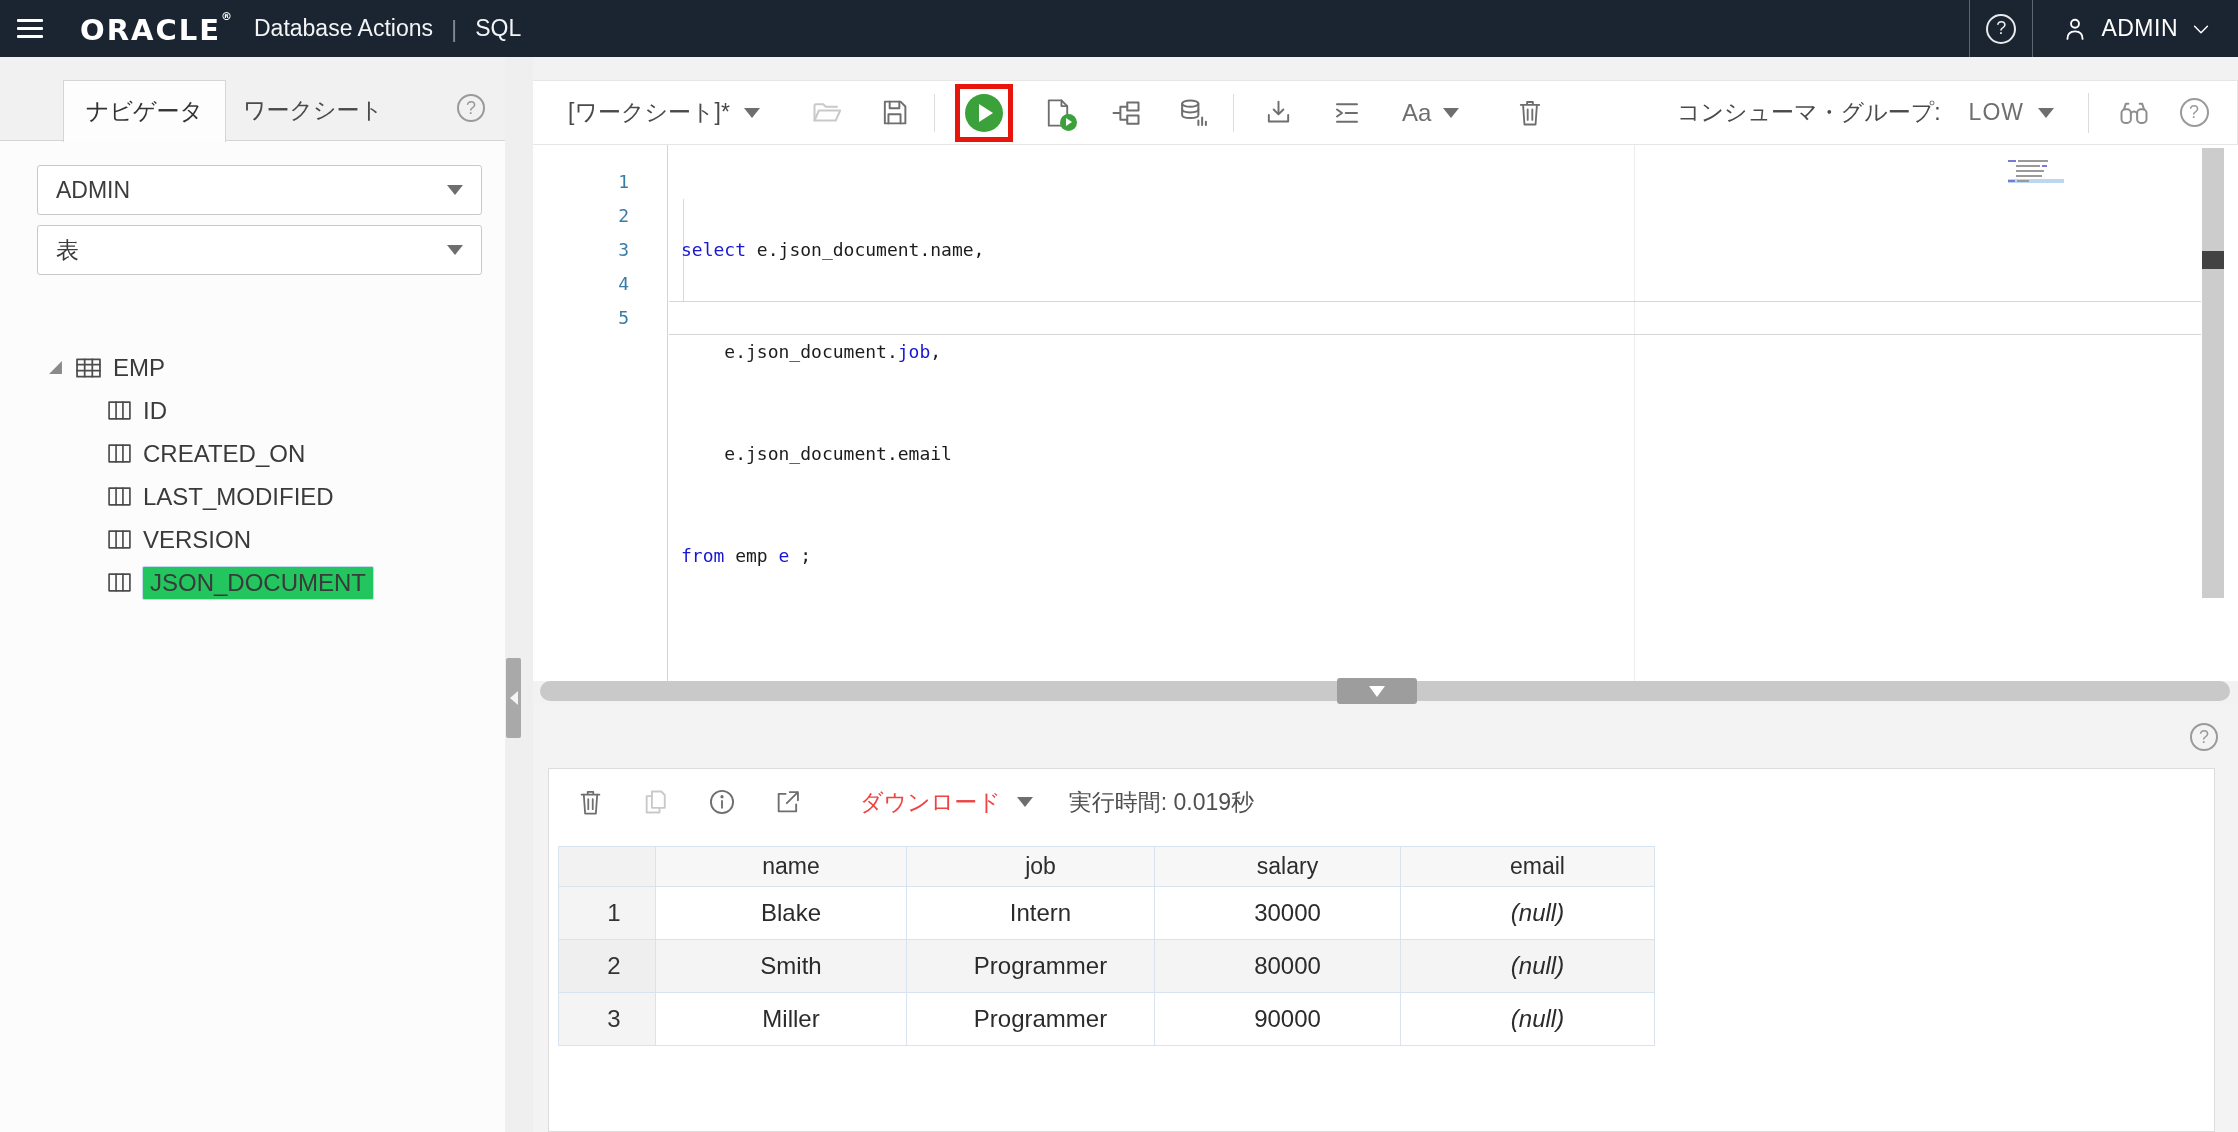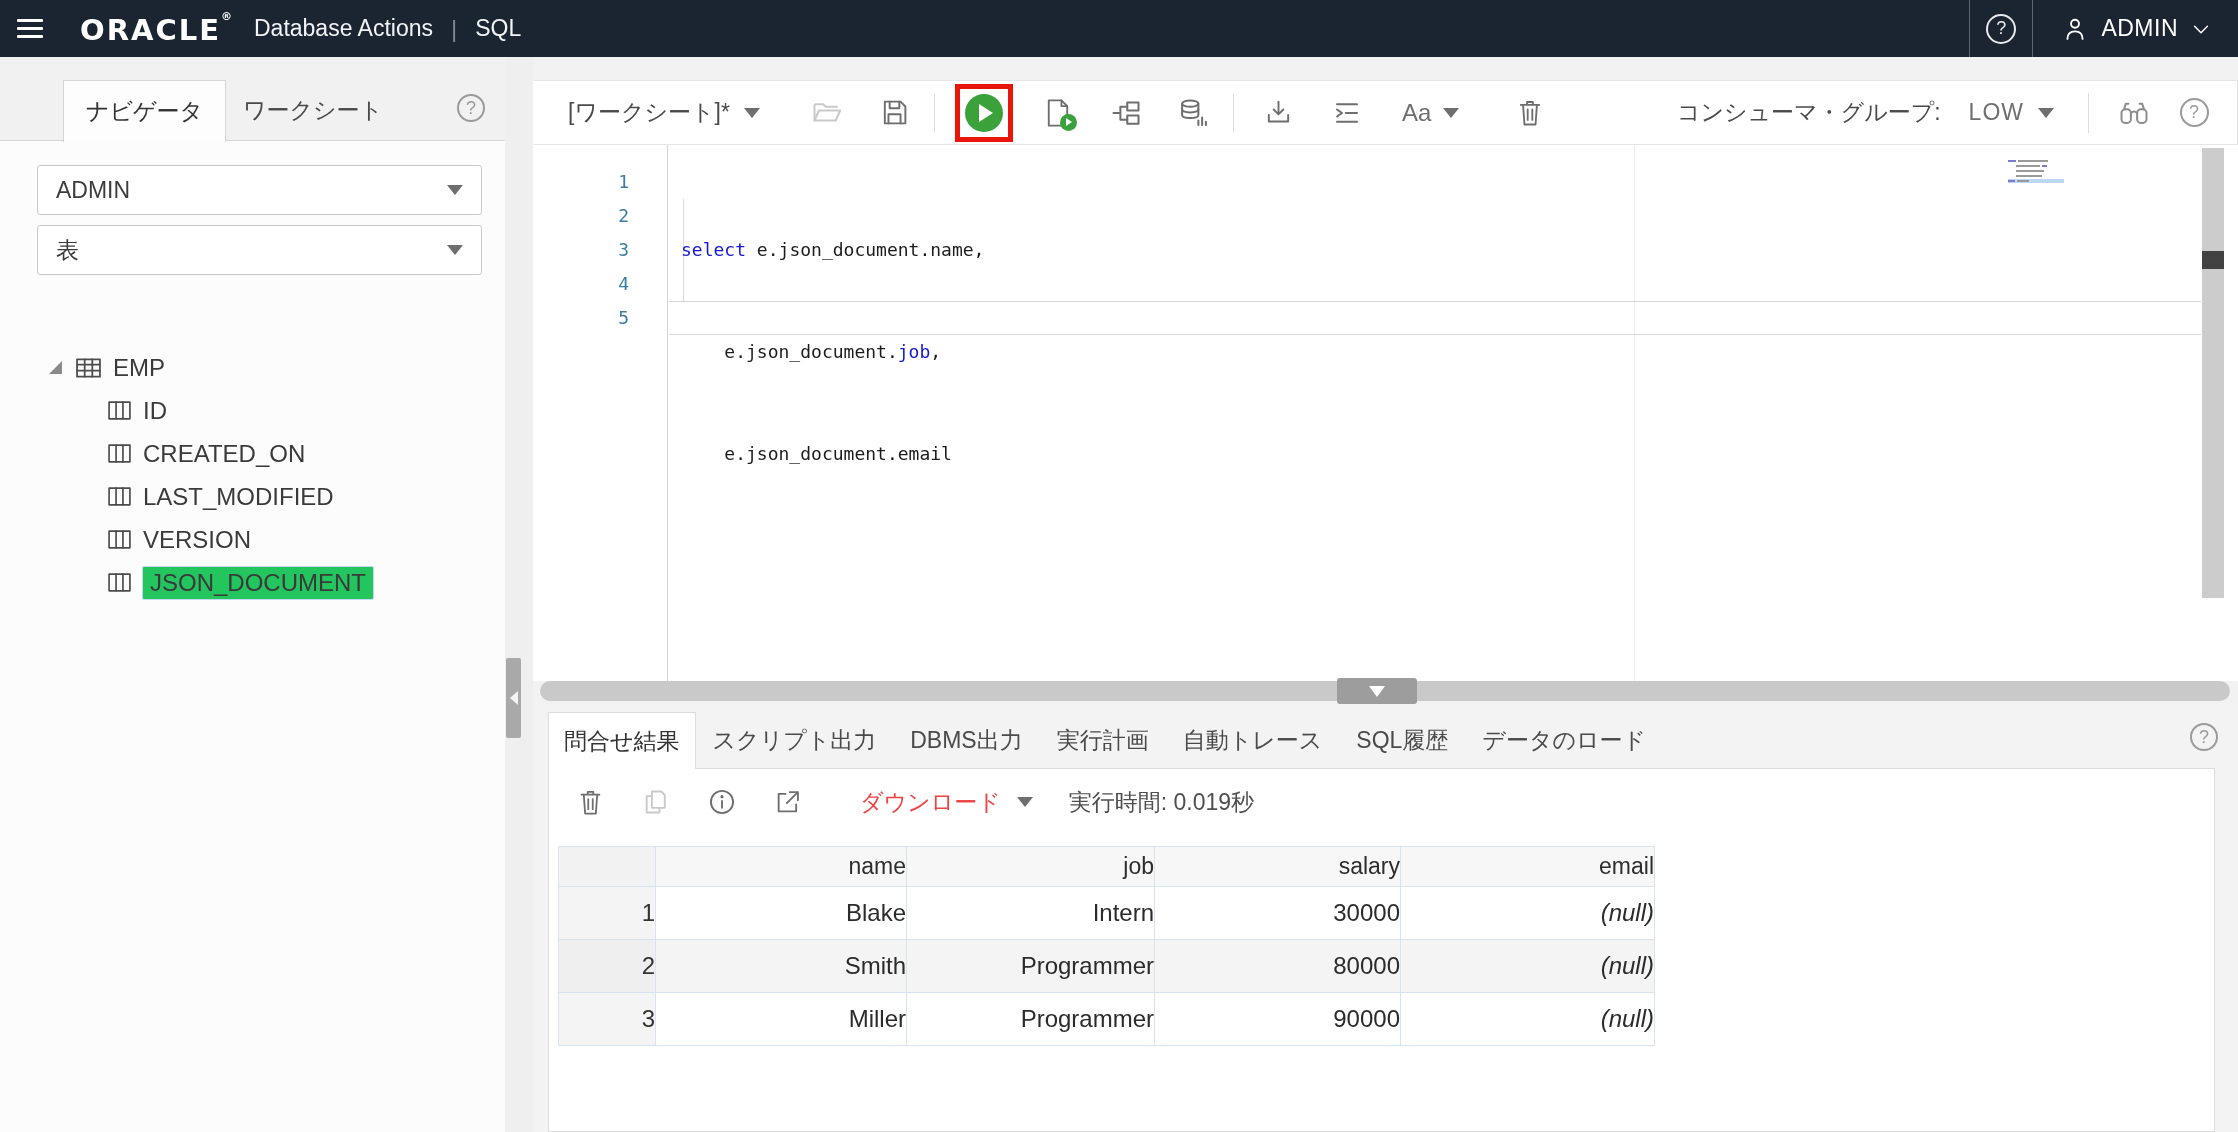--- a/index.html
+++ b/index.html
@@ -108,21 +108,21 @@
   .res-help .helpcirc { border-color:#9a9a9a; color:#9a9a9a; width:28px; height:28px; }
   .res-box { position:absolute; left:15px; top:63px; width:1667px; bottom:0; background:#fff; border:1px solid #dcdcdc; z-index:2; }
   .res-toolbar { display:flex; align-items:center; padding:17px 0 0 25px; color:#6e6e6e; }
   .rbtn { width:32px; height:32px; display:flex; align-items:center; justify-content:center; margin-right:34px; cursor:pointer; color:#6e6e6e; }
   .rbtn.disabled { color:#c9c9c9; cursor:default; }
   .dl { display:flex; align-items:center; gap:16px; font-size:23px; color:#ef4444; margin:0 20px 0 22px; cursor:pointer; }
   .dl .caret { border-top-color:#6e6e6e; }
   .exec { font-size:23px; color:#4f4f4f; margin-left:16px; }
 
   table.grid { position:absolute; left:9px; top:77px; border-collapse:collapse; table-layout:fixed; }
-  table.grid th, table.grid td { border:1px solid #d7e3ee; font-weight:normal; text-align:right; overflow:hidden; }
+  table.grid th, table.grid td { border:1px solid #d7e3ee; font-weight:normal; text-align:center; overflow:hidden; }
   table.grid th { height:40px; background:#f7f7f7; font-size:23px; color:#2d2d2d; padding-left:20px; }
   table.grid td { height:53px; font-size:24px; color:#2b2b2b; padding-left:20px; background:#fff; }
   table.grid td.rownum { background:#f4f4f4; padding-left:14px; color:#333; }
   table.grid th.rownum { background:#f2f2f2; }
   table.grid tr.stripe td { background:#f4f4f4; }
   table.grid tr.stripe td.rownum { background:#efefef; }
   td.nullv { font-style:italic; color:#909090; }
 </style>
 </head>
 <body>
@@ -346,20 +346,21 @@
       <div>2</div>
       <div>3</div>
       <div>4</div>
       <div>5</div>
     </div>
     <div class="indent-guide"></div>
     <div class="codearea">
       <div><span class="kw">select</span><span> e.json_document.name,</span></div>
       <div><span>    e.json_document.</span><span class="kw">job</span><span>,</span></div>
       <div><span>    e.json_document.email</span></div>
+      <div><span class="kw">from</span><span> emp </span><span class="kw">e</span><span> ;</span></div>
     </div>
     <div class="minimap">
       <div class="mrow">
           <i class="m-k" style="width:8px;"></i>
           <i class="m-p" style="width:30px;"></i>
         </div>
       <div class="mrow">
           <i style="width:6px;"></i>
           <i class="m-p" style="width:24px;"></i>
           <i class="m-k" style="width:5px;"></i>
@@ -382,29 +383,20 @@
     </div>
   </div>
 
   <div class="hsplit">
     <div class="hsplit-handle">
         <span class="tri-down"></span>
       </div>
   </div>
 
   <div class="bottom">
-    <div class="res-tabs">
-      <div class="res-tab active">問合せ結果</div>
-      <div class="res-tab">スクリプト出力</div>
-      <div class="res-tab">DBMS出力</div>
-      <div class="res-tab">実行計画</div>
-      <div class="res-tab">自動トレース</div>
-      <div class="res-tab">SQL履歴</div>
-      <div class="res-tab">データのロード</div>
-    </div>
     <div class="res-help">
         <div class="helpcirc"></div>
       </div>
 
     <div class="res-box">
       <div class="res-toolbar">
         <span class="rbtn">
           <svg class="ic" width="27" height="29" viewBox="0 0 24 26">
               <path d="M4 6 h16 M9.5 6 V3.5 h5 V6"></path>
               <path d="M6 6 l1.2 17 h9.6 L18 6"></path>

